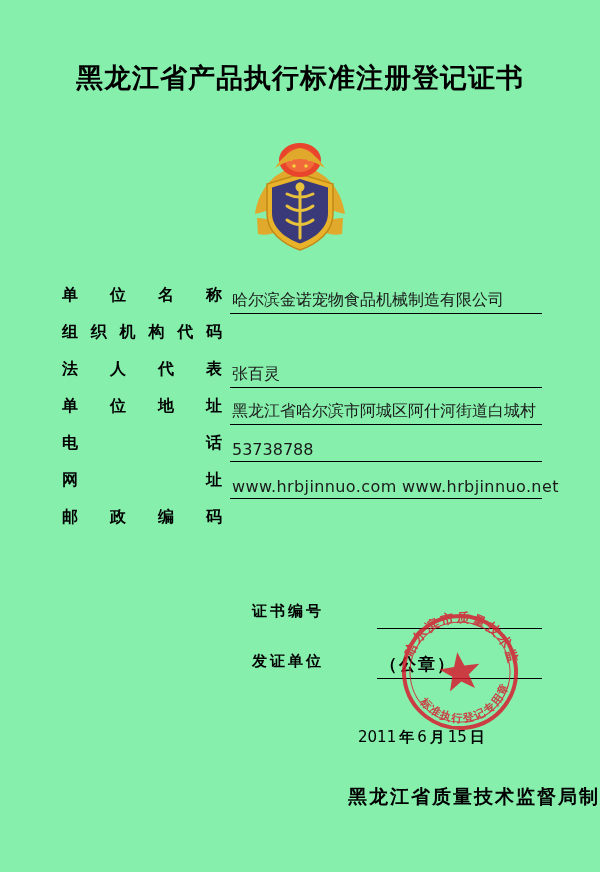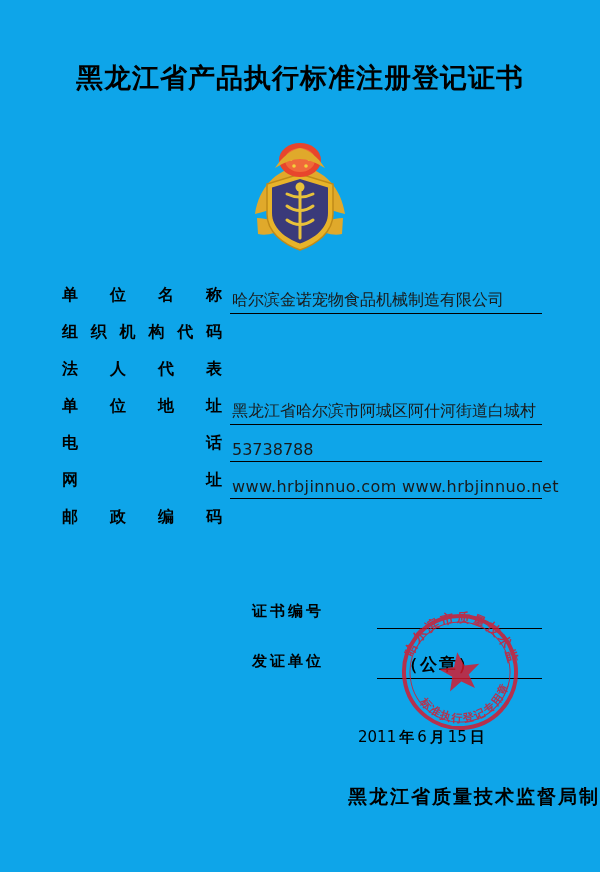--- a/index.html
+++ b/index.html
@@ -12,21 +12,21 @@
     height: 872px;
     font-family: "Liberation Sans", sans-serif;
     color: #000;
     position: relative;
     overflow: hidden;
   }
   .page {
     position: relative;
     width: 600px;
     height: 872px;
-    background: #0ea5e9;
+    background: #86efac;
   }
 
   
   .title {
     position: absolute;
     top: 60px;
     left: 0;
     width: 600px;
     text-align: center;
     font-family: "DejaVu Sans", sans-serif;
@@ -124,21 +124,20 @@
   }
   .lower-value {
     position: absolute;
     left: 318px;
     top: 5px;
     font-family: "DejaVu Sans", sans-serif;
     font-weight: bold;
     font-size: 17px;
     letter-spacing: 2px;
     white-space: nowrap;
-    margin-left: 21px;
   }
 
   
   .date-row {
     position: absolute;
     top: 728px;
     left: 355px;
     width: 190px;
     font-family: "DejaVu Sans", sans-serif;
     font-size: 15px;
@@ -247,20 +246,23 @@
         </div>
     </div>
 
     <div class="field-row">
       <div class="field-label">
           <span>法</span>
           <span>人</span>
           <span>代</span>
           <span>表</span>
         </div>
+      <div class="field-value-wrap">
+        <div class="field-value">张百灵</div>
+      </div>
     </div>
 
     <div class="field-row">
       <div class="field-label">
           <span>单</span>
           <span>位</span>
           <span>地</span>
           <span>址</span>
         </div>
       <div class="field-value-wrap">

